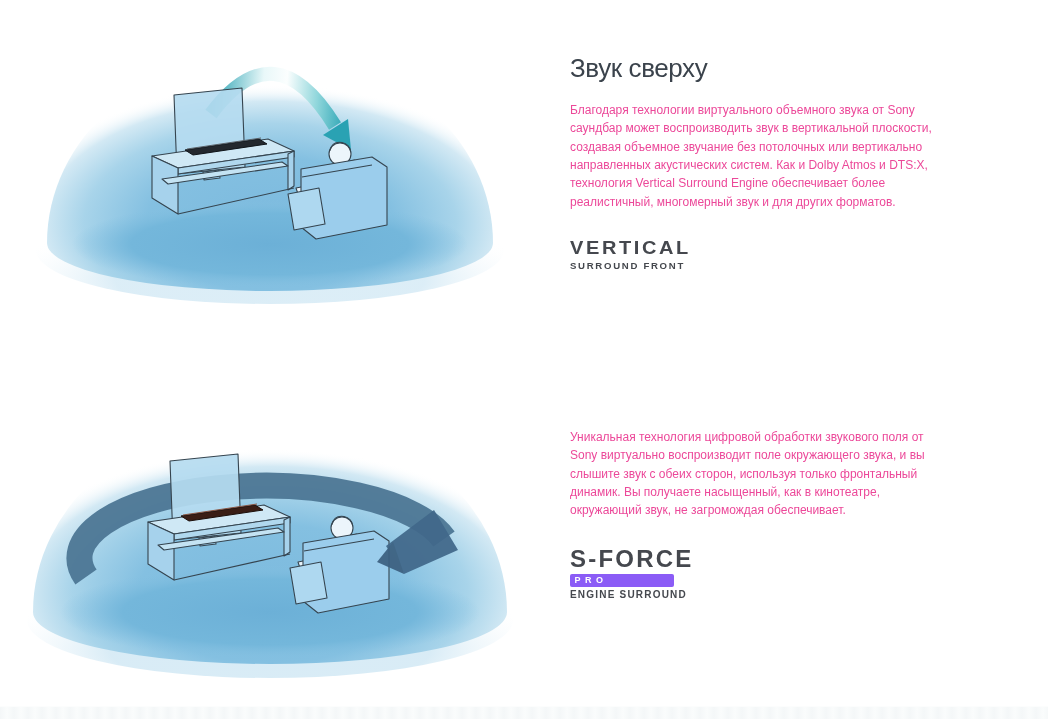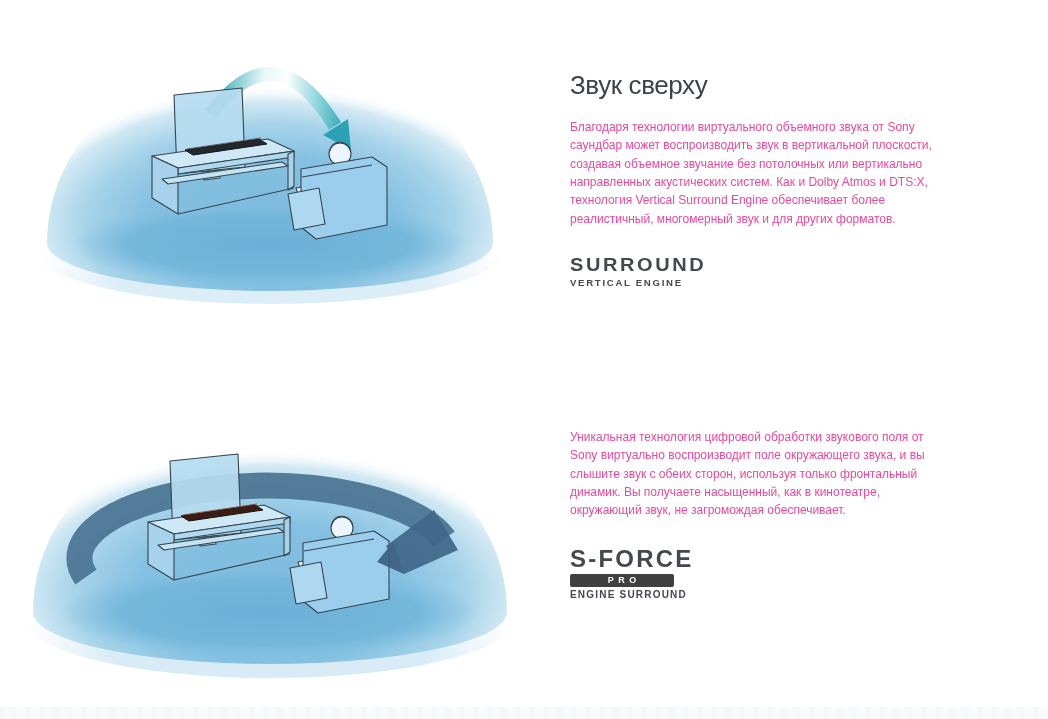--- a/index.html
+++ b/index.html
@@ -10,21 +10,21 @@
     background: #ffffff;
     overflow: hidden;
     font-family: "Liberation Sans", sans-serif;
   }
   .illus { position: absolute; }
   .illus svg { display: block; width: 100%; height: 100%; }
   .illus-1 { left: 35px; top: 38px; width: 470px; height: 270px; }
   .illus-2 { left: 25px; top: 400px; width: 490px; height: 295px; }
 
   .copy { position: absolute; left: 570px; width: 380px; }
-  .copy-1 { top: 53px; margin-top: 17px; }
+  .copy-1 { top: 53px; }
   .copy-2 { top: 428px; }
 
   .copy h1 {
     margin: 0 0 17px 0;
     font-size: 26px;
     font-weight: 500;
     letter-spacing: -0.4px;
     color: #3b434c;
   }
   .copy p {
@@ -58,29 +58,29 @@
   .logo-sforce .logo-title {
     font-size: 24px;
     font-weight: bold;
     letter-spacing: 2.2px;
     line-height: 1;
   }
   .logo-sforce .logo-badge {
     width: 104px;
     height: 13px;
     margin: 3px 8px 3px 0;
-    background: #404040;
+    background: #8b5cf6;
     border-radius: 2px;
     color: #ffffff;
     font-size: 9px;
     font-weight: bold;
     letter-spacing: 4.5px;
     text-indent: 4.5px;
     line-height: 13px;
-    text-align: center;
+    text-align: left;
   }
   .logo-sforce .logo-subtitle {
     font-size: 10px;
     font-weight: bold;
     letter-spacing: 1.2px;
     line-height: 1;
   }
 
   .bottom-strip {
     position: absolute;
@@ -165,22 +165,22 @@
       <g>
         <use href="#sofa"></use>
       </g>
     </svg>
   </div>
 
   <div class="copy copy-1">
     <h1>Звук сверху</h1>
     <p>Благодаря технологии виртуального объемного звука от Sony саундбар может воспроизводить звук в вертикальной плоскости, создавая объемное звучание без потолочных или вертикально направленных акустических систем. Как и Dolby Atmos и DTS:X, технология Vertical Surround Engine обеспечивает более реалистичный, многомерный звук и для других форматов.</p>
     <div class="logo-vertical">
-      <div class="logo-title">SURROUND</div>
-      <div class="logo-subtitle">VERTICAL ENGINE</div>
+      <div class="logo-title">VERTICAL</div>
+      <div class="logo-subtitle">SURROUND FRONT</div>
     </div>
   </div>
 
   <div class="illus illus-2">
     <svg viewBox="0 0 490 295" xmlns="http://www.w3.org/2000/svg">
       <defs>
         <radialGradient id="halo2" cx="50%" cy="76%" r="60%">
           <stop offset="55%" stop-color="#bfdff0" stop-opacity="0.6"></stop>
           <stop offset="100%" stop-color="#ffffff" stop-opacity="0"></stop>
         </radialGradient>

